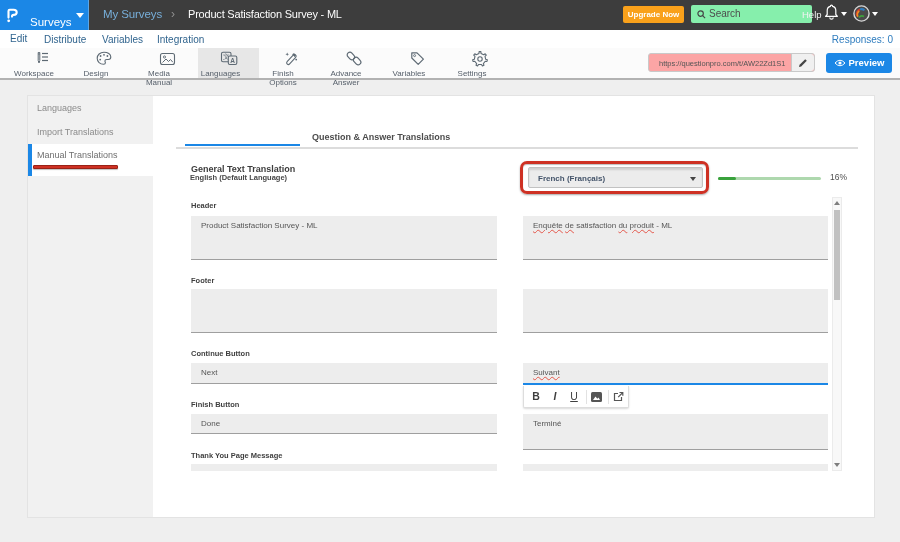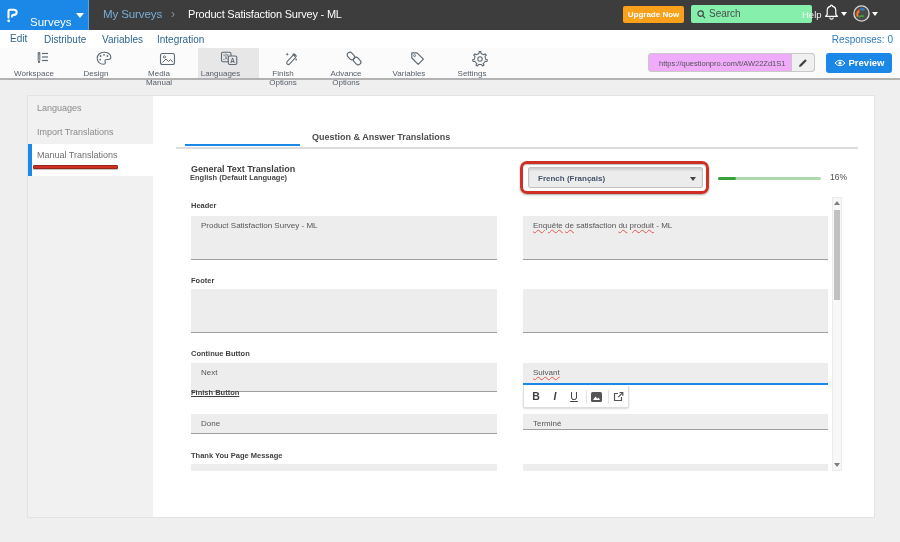--- a/index.html
+++ b/index.html
@@ -23,21 +23,21 @@
   .mitem { position:absolute; top:4px; color:#30648e; font-size:10px; }
   #responses { position:absolute; right:7px; top:4px; color:#2e7cbe; font-size:10px;text-align:center; }
 
   
   #toolbar { position:absolute; left:0; top:48px; width:900px; height:32px; background:#fbfbfb; border-bottom:2px solid #b2b2b2; }
   .titem { position:absolute; top:0; height:30px; text-align:center; }
   .titem svg { display:block; margin:0 auto; position:relative; }
   .ticon { height:17px; padding-top:4px; display:flex; align-items:center; justify-content:center; }
   .tlabel { font-size:8px; color:#57606b; position:absolute; left:0; right:16px; top:21px; }
   #t-lang { background:#e7e7e7; }
-  #urlbox { position:absolute; left:648px; top:5px; width:167px; height:19px; background:#f0abfc; border:1px solid #c9c9c9; border-radius:3px; }
+  #urlbox { position:absolute; left:648px; top:5px; width:167px; height:19px; background:#fca5a5; border:1px solid #c9c9c9; border-radius:3px; }
   #urltext { position:absolute; left:10px; top:5px; font-size:7.5px; color:#555; }
   #urlpencil { position:absolute; right:0; top:0; width:23px; height:17px; background:#f0f0f0; border-left:1px solid #c9c9c9; border-radius:0 3px 3px 0; }
   #preview { position:absolute; left:826px; top:5px; width:66px; height:20px; background:#1b87e6; border-radius:3px; color:#fff; font-size:9.5px; font-weight:bold; text-align:center; line-height:20px; }
 
   
   #panel { position:absolute; left:27px; top:95px; width:848px; height:423px; background:#fff; border:1px solid #e3e3e3; }
   #sidebar { position:absolute; left:0; top:0; width:125px; height:421px; background:#f1f1f1; }
   .sitem { position:absolute; left:0; width:125px; height:24px; color:#8b8b8b; font-size:9px; line-height:24px; padding-left:9px; }
   #s-active { top:48px; height:32px; background:#fff; color:#6f6f6f; border-left:4px solid #1b87e6; padding-left:5px; line-height:23px; }
   #redline { position:absolute; left:5px; top:69px; width:85px; height:4px; background:#ce3124; border:1px solid #9a2318; border-radius:1px; box-shadow:0 1px 1px rgba(0,0,0,0.25); }
@@ -180,21 +180,21 @@
       </div>
     <div class="tlabel">Finish Options</div>
   </div>
   <div class="titem" style="left:322px;width:64px;">
     <div class="ticon">
         <svg width="16" height="15" viewBox="0 0 16 15">
       <rect x="2.2" y="0.8" width="5.4" height="8.4" rx="2.7" transform="rotate(-42 4.9 5)" fill="none" stroke="#5e6a74" stroke-width="1.2"></rect>
       <rect x="8.4" y="5.8" width="5.4" height="8.4" rx="2.7" transform="rotate(-42 11.1 10)" fill="none" stroke="#5e6a74" stroke-width="1.2"></rect>
     </svg>
       </div>
-    <div class="tlabel">Advance Options</div>
+    <div class="tlabel">Advance Answer</div>
   </div>
   <div class="titem" style="left:390px;width:54px;">
     <div class="ticon">
         <svg width="15" height="15" viewBox="0 0 15 15">
       <path d="M1.8,1.8 L7,1.8 L13.4,8.2 L8.2,13.4 L1.8,7 Z" fill="none" stroke="#5e6a74" stroke-width="1.2" stroke-linejoin="round"></path>
       <circle cx="4.6" cy="4.6" r="1" fill="none" stroke="#5e6a74" stroke-width="0.9"></circle>
     </svg>
       </div>
     <div class="tlabel">Variables</div>
   </div>
@@ -248,41 +248,41 @@
 
   <span class="flabel" style="left:163px;top:105px;">Header</span>
   <div class="box colL" style="top:120px;height:44px;">Product Satisfaction Survey - ML</div>
   <div class="box colR" style="top:120px;height:44px;"><span class="wavy">Enquête</span> <span class="wavy">de</span> satisfaction <span class="wavy">du</span> <span class="wavy">produit</span> - ML</div>
 
   <span class="flabel" style="left:163px;top:180px;">Footer</span>
   <div class="box colL" style="top:193px;height:44px;"></div>
   <div class="box colR" style="top:193px;height:44px;"></div>
 
   <span class="flabel" style="left:163px;top:253px;">Continue Button</span>
-  <div class="box colL" style="top:267px;height:29px;">Next</div>
+  <div class="box colL" style="top:267px;height:21px;">Next</div>
   <div class="box colR" id="suivantbox" style="top:267px;height:22px;"><span class="wavy">Suivant</span></div>
   <div id="fmtbar">
     <span class="fico" style="left:4px;font-weight:bold;">B</span>
     <span class="fico" style="left:23px;font-style:italic;font-weight:bold;">I</span>
     <span class="fico" style="left:42px;text-decoration:underline;">U</span>
     <span class="fsep" style="left:62px;"></span>
     <svg width="11" height="10" viewBox="0 0 11 10" style="position:absolute;left:67px;top:6px;">
       <rect x="0" y="0" width="11" height="10" rx="1.5" fill="#555"></rect>
       <path d="M2,8 L4.5,4.5 L6.3,6.8 L7.5,5.5 L9,8 Z" fill="#fff"></path>
     </svg>
     <span class="fsep" style="left:84px;"></span>
     <svg width="11" height="11" viewBox="0 0 11 11" style="position:absolute;left:89px;top:5px;">
       <path d="M8.5,6 L8.5,9.5 L1.5,9.5 L1.5,2.5 L5,2.5" fill="none" stroke="#555" stroke-width="1.2"></path>
       <path d="M6.5,1.5 L9.8,1.5 L9.8,4.8 M9.8,1.5 L5.2,6.1" fill="none" stroke="#555" stroke-width="1.2"></path>
     </svg>
   </div>
 
-  <span class="flabel" style="left:163px;top:292px;text-decoration:underline;">Finish Button</span>
+  <span class="flabel" style="left:163px;top:304px;">Finish Button</span>
   <div class="box colL" style="top:318px;height:20px;">Done</div>
-  <div class="box colR" style="top:318px;height:16px;">Terminé</div>
+  <div class="box colR" style="top:318px;height:36px;">Terminé</div>
 
   <span class="flabel" style="left:163px;top:355px;">Thank You Page Message</span>
   <div class="box colL" style="top:368px;height:7px;border-bottom:none;"></div>
   <div class="box colR" style="top:368px;height:7px;border-bottom:none;"></div>
 
   <div id="sbar">
     <span class="sarrow" id="sup"></span>
     <div id="sthumb"></div>
     <span class="sarrow" id="sdown"></span>
   </div>

